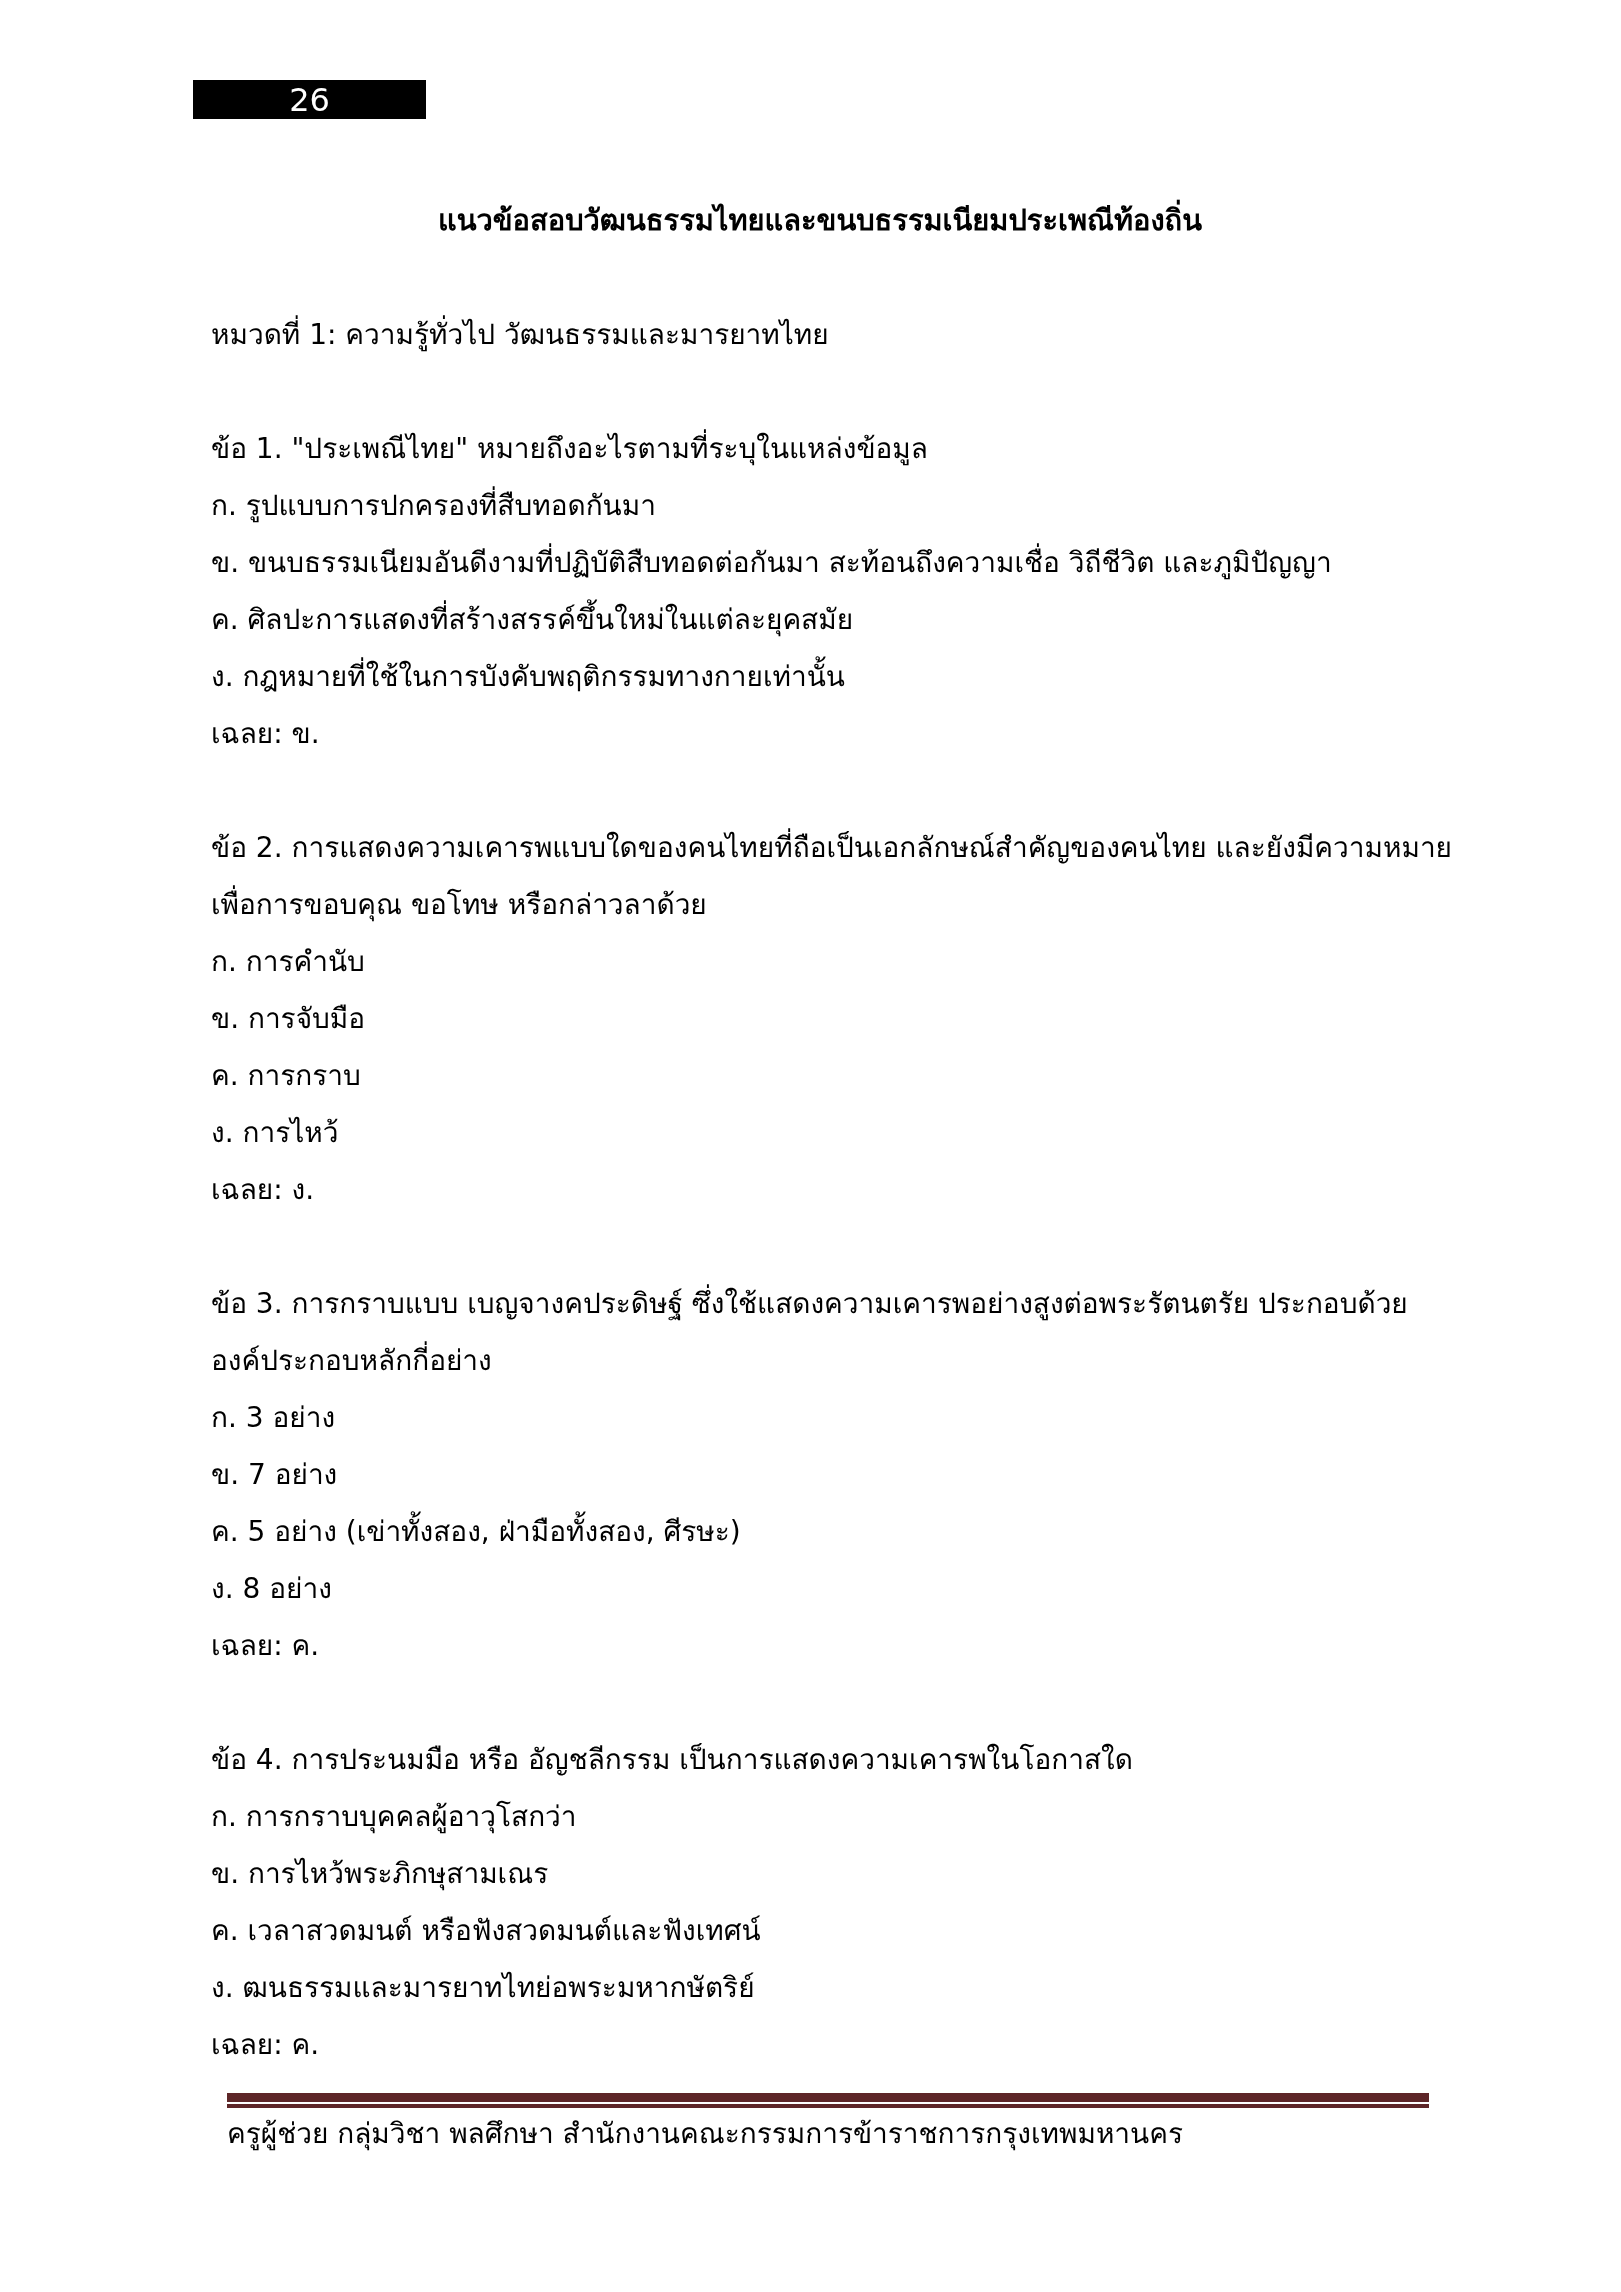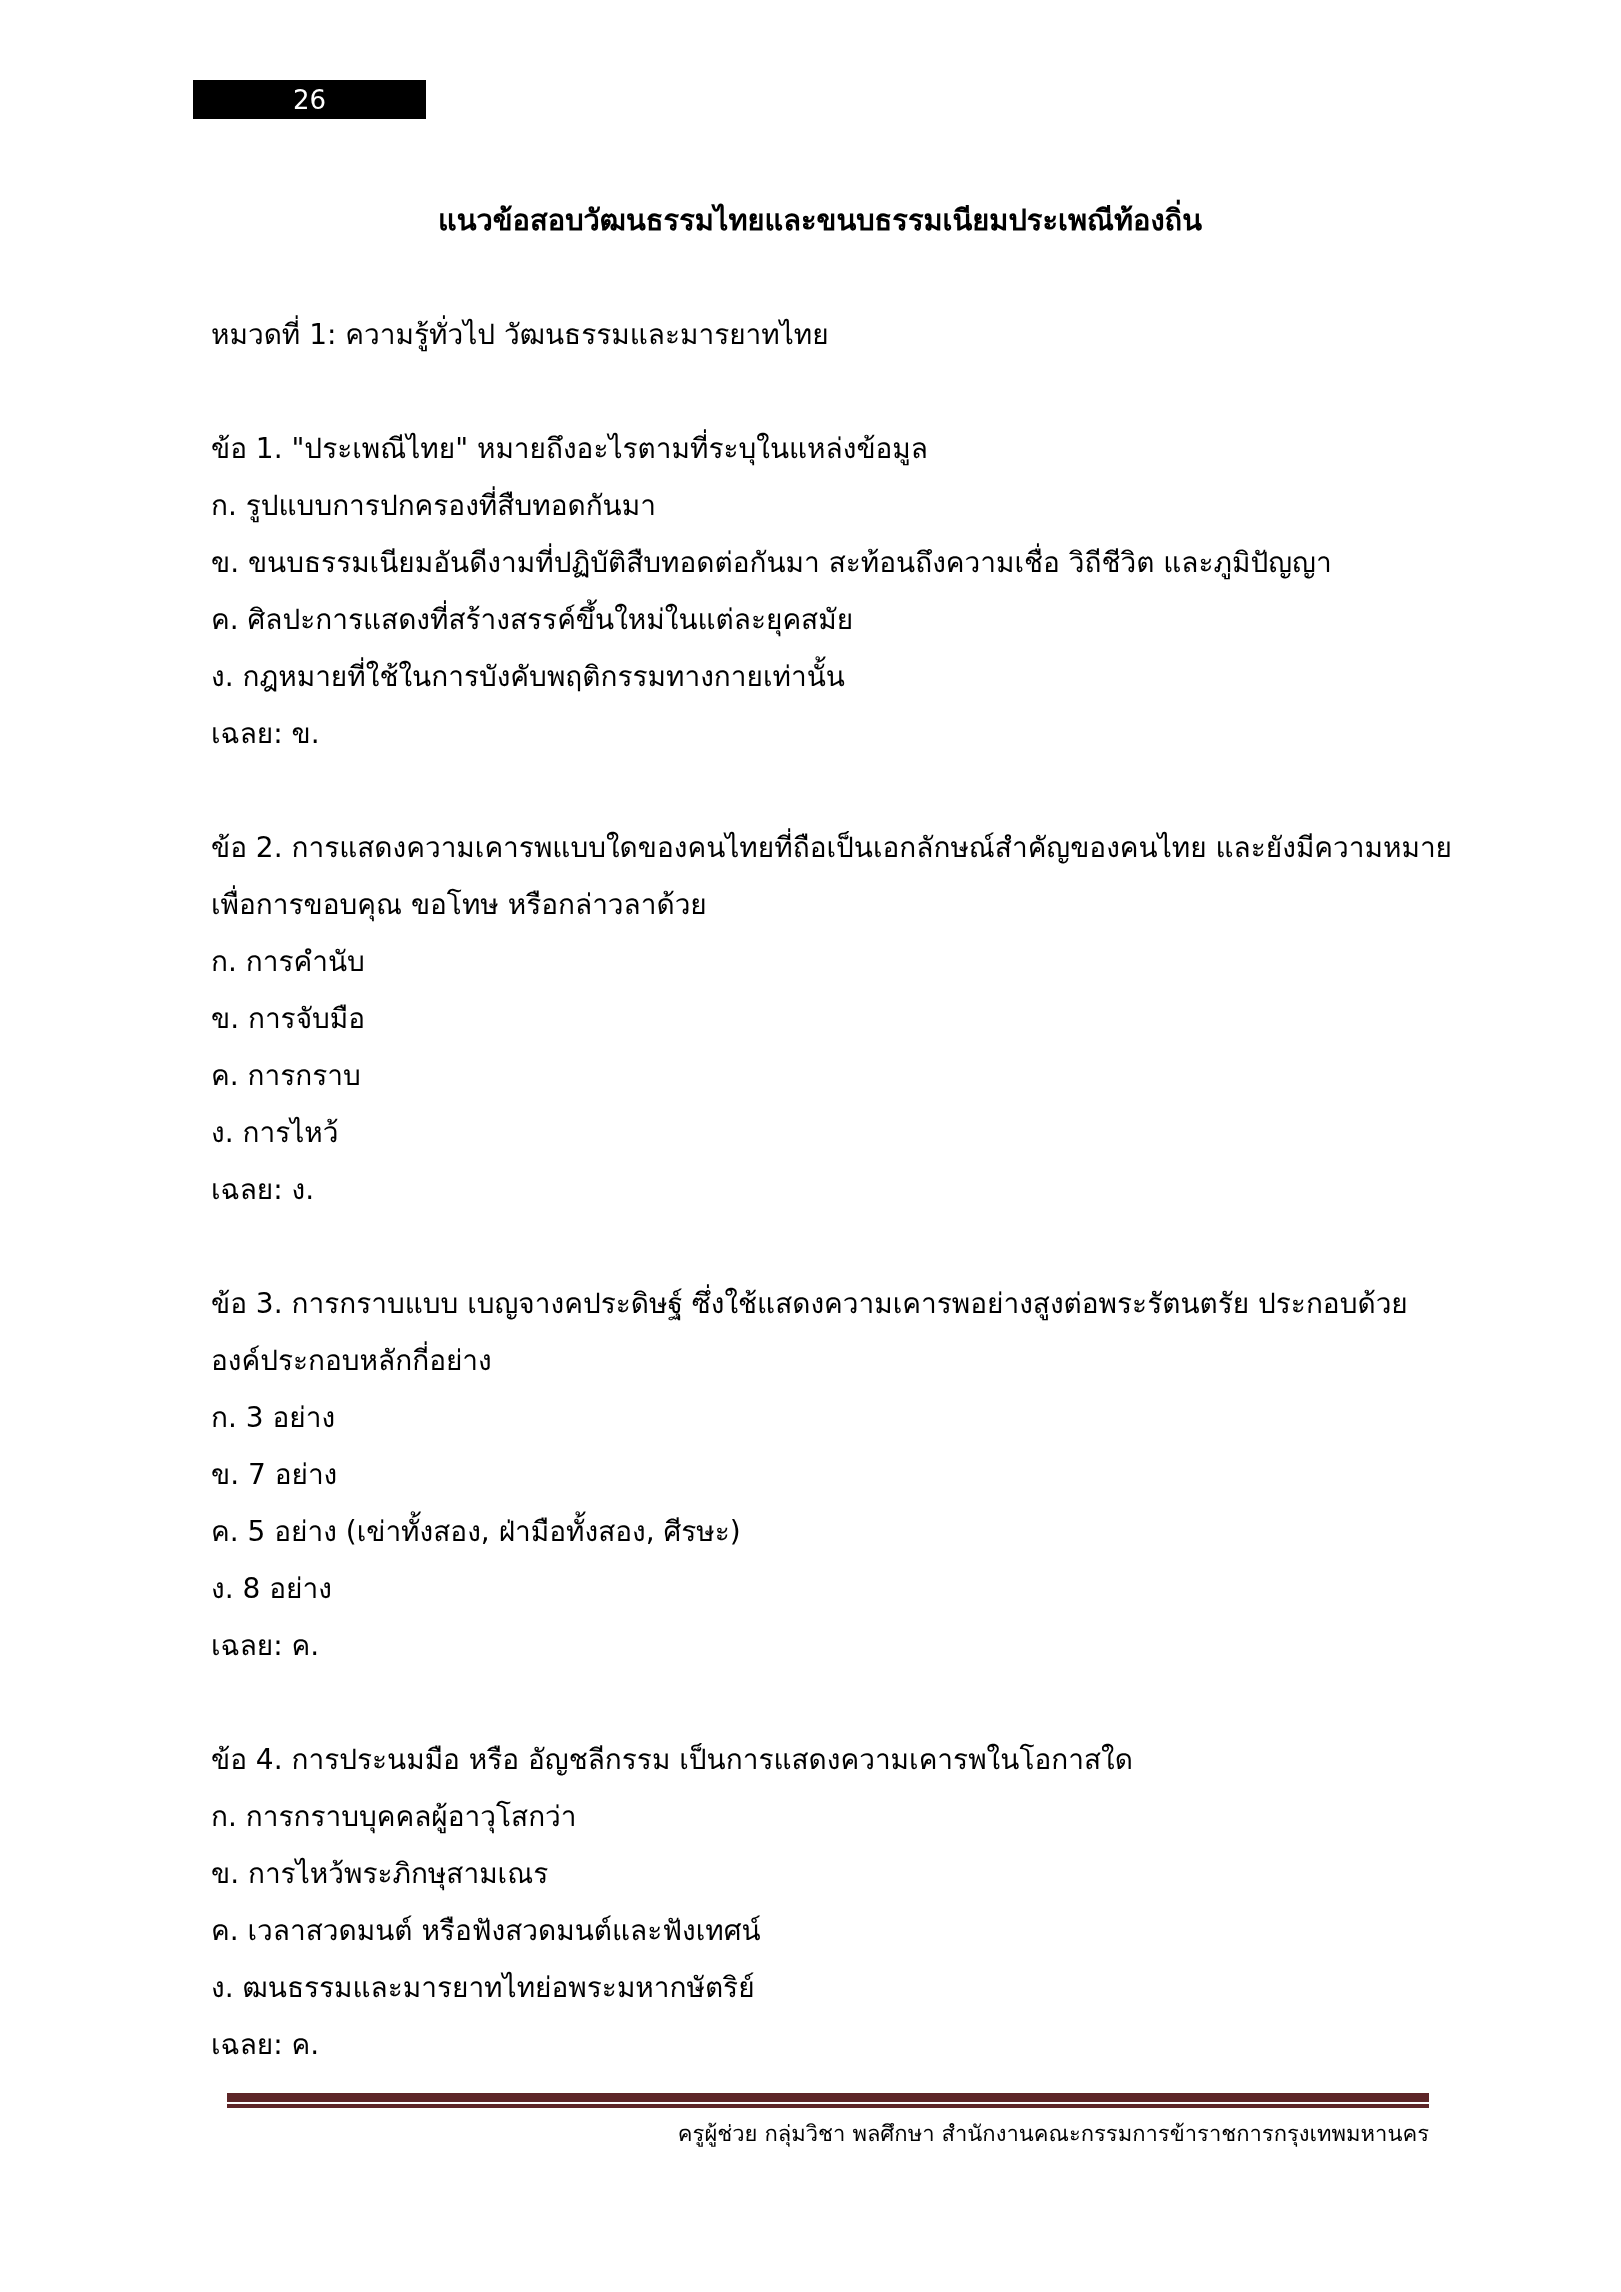--- a/index.html
+++ b/index.html
@@ -16,21 +16,21 @@
     position: absolute;
     left: 193px;
     top: 80px;
     width: 233px;
     height: 39px;
     background: #000000;
     color: #ffffff;
     display: flex;
     align-items: center;
     justify-content: center;
-    font-size: 26px;
+    font-size: 32px;
   }
   .content {
     position: absolute;
     left: 211px;
     top: 192px;
     width: 1218px;
   }
   .line {
     height: 57px;
     line-height: 57px;
@@ -59,22 +59,22 @@
     height: 3.9px;
     background: #5E2628;
   }
   .footer-text {
     position: absolute;
     left: 227px;
     top: 2109px;
     width: 1202px;
     height: 49px;
     line-height: 49px;
-    font-size: 22px;
-    text-align: right;
+    font-size: 28px;
+    text-align: left;
     white-space: nowrap;
   }
 </style>
 </head>
 <body>
 
 <div class="page">
 
   <div class="page-number-box">
     <span>26</span>

